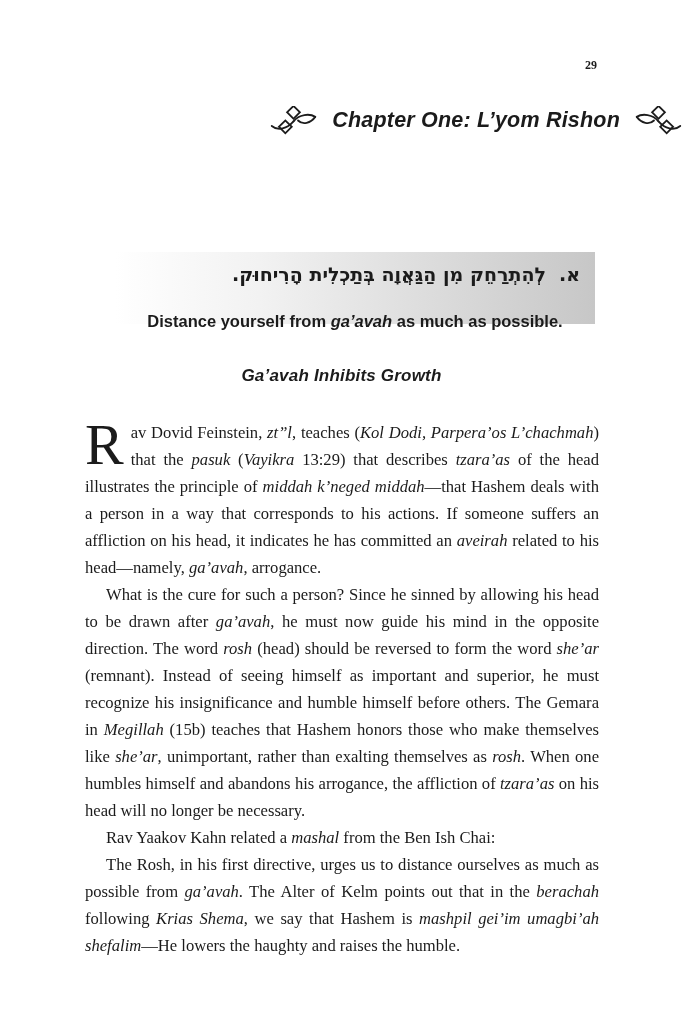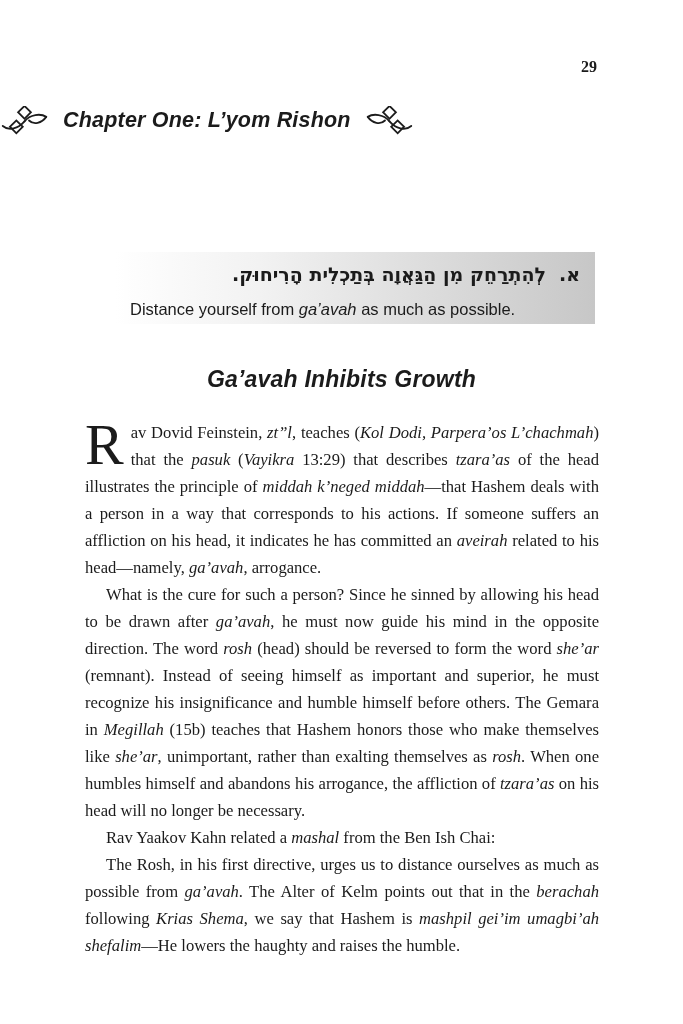--- a/index.html
+++ b/index.html
@@ -15,34 +15,34 @@
     color: #1b1b1b;
     font-family: "Liberation Serif", serif;
     overflow: hidden;
   }
 
   
   .page-number {
     position: absolute;
     top: 58px;
     right: 86px;
-    font-size: 16px;
+    font-size: 12px;
     font-weight: 700;
     font-family: "Liberation Serif", serif;
   }
 
   
   .chapter-head {
     position: absolute;
     top: 106px;
     left: 0;
     width: 100%;
     display: flex;
     align-items: center;
-    justify-content: flex-start;
+    justify-content: flex-end;
     gap: 14px;
   }
   .chapter-title {
     font-family: "Liberation Sans", sans-serif;
     font-weight: 700;
     font-style: italic;
     font-size: 21.5px;
     letter-spacing: 0.2px;
     white-space: nowrap;
   }
@@ -67,41 +67,41 @@
     direction: rtl;
     text-align: right;
     font-family: "DejaVu Sans", sans-serif;
     font-weight: 700;
     font-size: 19px;
     line-height: 30px;
     white-space: nowrap;
   }
   .hebrew-text { margin-right: 13px; }
   .translation {
-    margin-top: 9px;
-    text-align: left;
+    margin-top: 21px;
+    text-align: center;
     font-family: "Liberation Sans", sans-serif;
-    font-weight: 400;
+    font-weight: 700;
     font-size: 16.5px;
     line-height: 22px;
   }
   .translation i { font-style: italic; }
 
   
   .section-heading {
     position: absolute;
     top: 366px;
     left: 0;
     width: 100%;
     margin: 0;
     text-align: center;
     font-family: "Liberation Sans", sans-serif;
     font-weight: 700;
     font-style: italic;
-    font-size: 23px;
+    font-size: 17px;
     letter-spacing: 0.2px;
   }
 
   
   .body-text {
     position: absolute;
     left: 85px;
     top: 419px;
     width: 514px;
     font-size: 16.6px;

